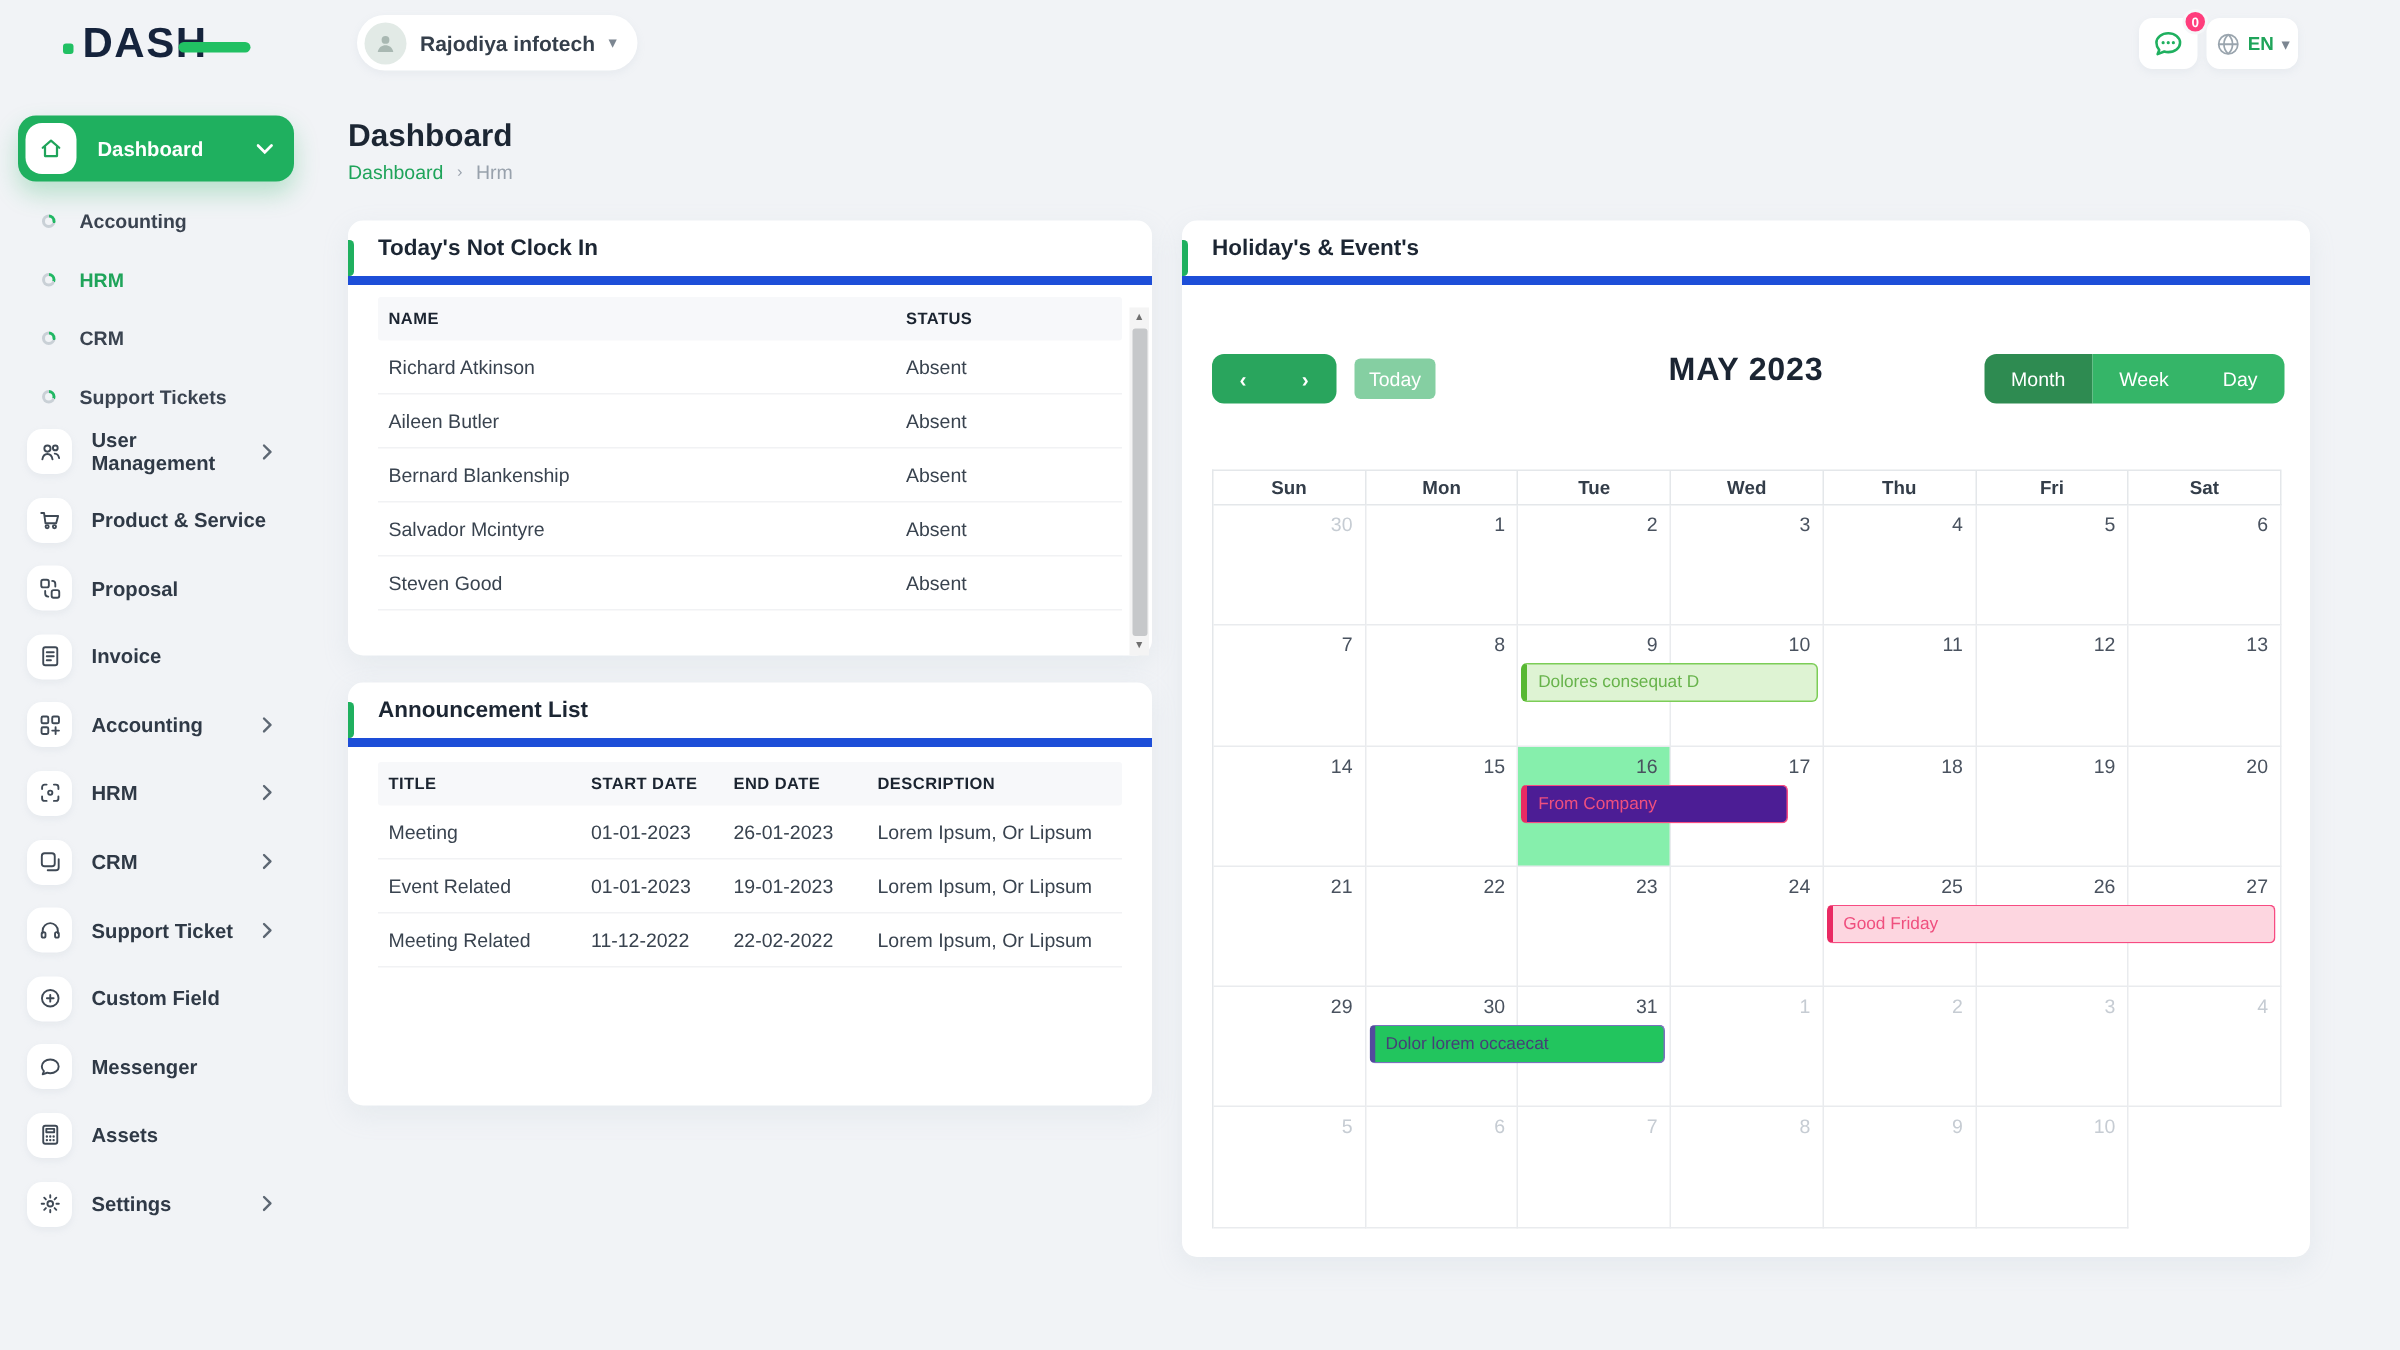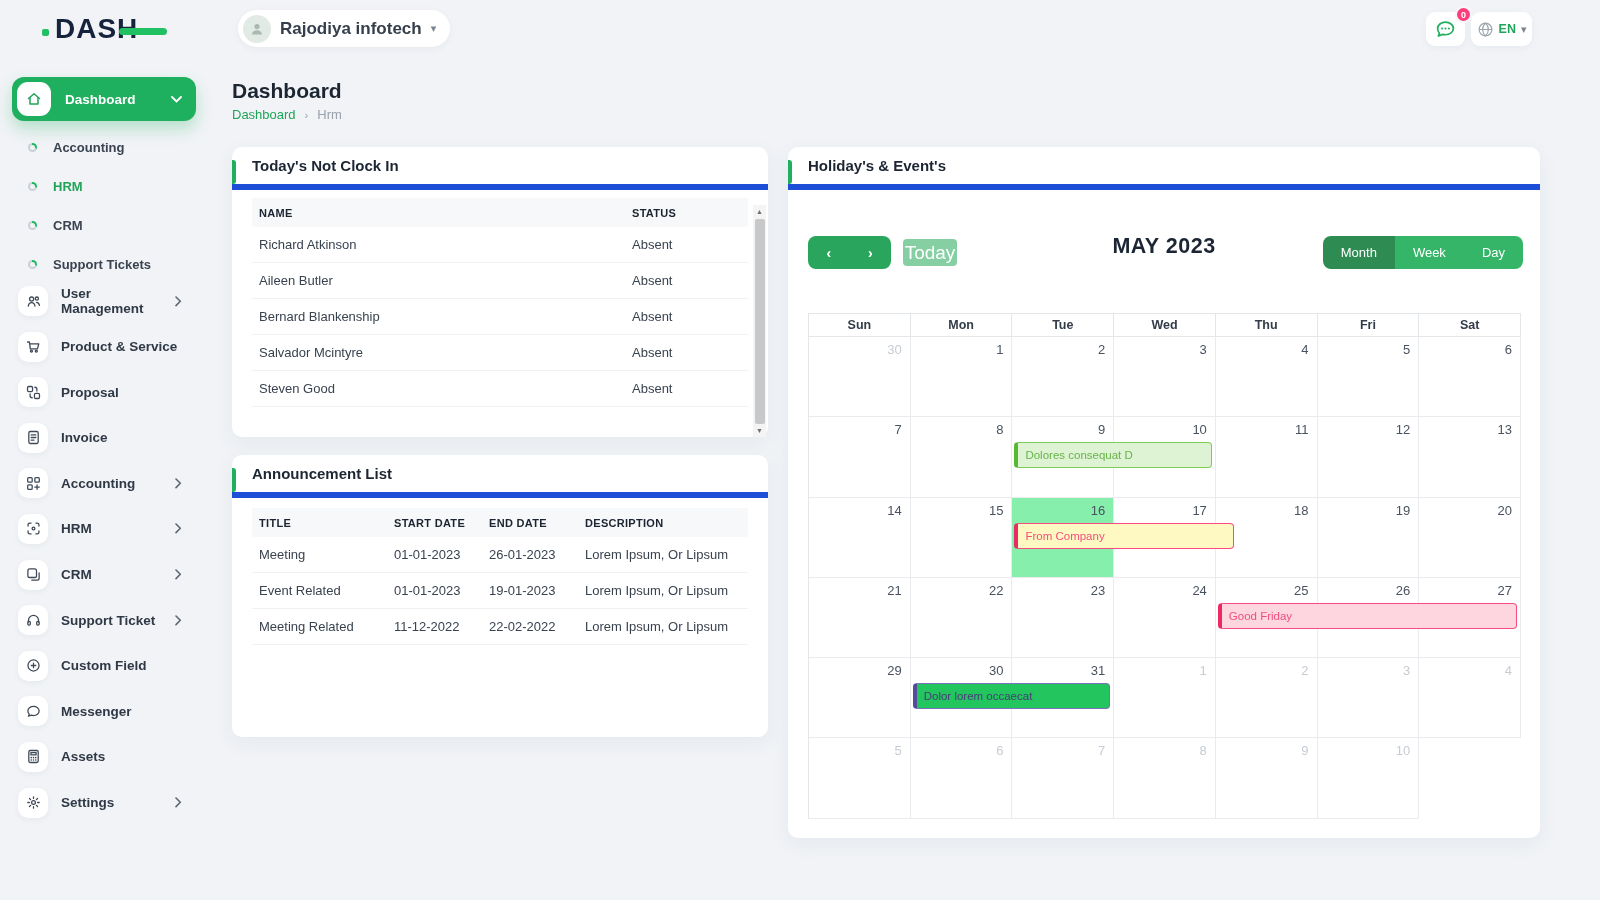--- a/index.html
+++ b/index.html
@@ -12,21 +12,21 @@
   }
   
   .logo { position:absolute; left:55px; top:13px; width:110px; height:38px; }
   .logo-text { font-size:28px; font-weight:800; letter-spacing:1px; color:#15233c; }
   .logo-dot { position:absolute; left:-13px; top:16px; width:7px; height:7px; border-radius:2px; background:#21c063; }
   .logo-bar { position:absolute; left:64px; top:15px; width:48px; height:7px; border-radius:4px; background:#21c063; }
   
   .pill { position:absolute; background:#fff; box-shadow:0 2px 6px rgba(160,175,190,.12); display:flex; align-items:center; }
   .company-pill { left:238px; top:10px; height:37px; border-radius:19px; padding:0 14px 0 5px; gap:9px; cursor:pointer; }
   .avatar { width:28px; height:28px; border-radius:50%; background:#e2eae6; display:flex; align-items:center; justify-content:center; }
-  .company-name { font-size:17px; font-weight:600; color:#353f4b; }
+  .company-name { font-size:14px; font-weight:600; color:#353f4b; }
   .chev { color:#7c8691; font-size:11px; }
   .chat-pill { left:1426px; top:12px; width:39px; height:34px; border-radius:9px; justify-content:center; cursor:pointer; }
   .badge { position:absolute; top:-6px; right:-7px; min-width:17px; height:17px; border-radius:9px; background:#ff3d7c; border:2px solid #f6f7f9; color:#fff; font-size:9px; font-weight:700; display:flex; align-items:center; justify-content:center; }
   .lang-pill { left:1471px; top:12px; width:61px; height:34px; border-radius:9px; justify-content:center; gap:5px; cursor:pointer; }
   .lang-label { font-size:12.5px; font-weight:700; color:#1fa45a; }
   
   .dash-pill { position:absolute; left:12px; top:77px; width:184px; height:44px; border-radius:12px;
     background:#1fb05f; box-shadow:0 8px 16px rgba(31,176,95,.28); display:flex; align-items:center; cursor:pointer; }
   .dash-pill .icon-sq { width:34px; height:34px; margin-left:5px; border-radius:11px; background:#fff; display:flex; align-items:center; justify-content:center; }
   .dash-pill .lbl { margin-left:14px; color:#fff; font-size:13.5px; font-weight:700; flex:1; }
@@ -56,31 +56,31 @@
   .card-clockin { left:232px; top:147px; width:536px; height:290px; }
   .card-announce { left:232px; top:455px; width:536px; height:282px; }
   .card-cal { left:788px; top:147px; width:752px; height:691px; }
   
   .tbl { margin:8px 20px 0; }
   .tbl2 { margin:10px 20px 0; }
   .t-head { display:flex; background:#f7f8fa; height:29px; align-items:center; border-radius:2px; }
   .t-head > div { font-size:11px; font-weight:700; color:#1b2430; letter-spacing:.3px; padding-left:7px; }
   .t-row { display:flex; height:36px; align-items:center; border-bottom:1px solid #f1f2f4; }
   .t-row > div { font-size:13px; color:#39434f; padding-left:7px; white-space:nowrap; overflow:hidden; }
-  .c-name { width:345px; } .c-status { flex:1;margin-left:28px; }
+  .c-name { width:345px; } .c-status { flex:1; }
   .a-title { width:135px; } .a-start { width:95px; } .a-end { width:96px; } .a-desc { flex:1; }
   
   .sbar { position:absolute; right:2px; top:58px; width:13px; height:232px; background:#f4f4f4; }
   .sbar .arr { position:absolute; left:0; width:13px; height:13px; color:#6f6f6f; font-size:7px; display:flex; align-items:center; justify-content:center; }
   .sbar .arr.up { top:0; } .sbar .arr.dn { bottom:0; }
   .sbar .thumb { position:absolute; left:1.5px; top:14px; width:10px; height:205px; background:#c6c8ca; border-radius:2px; }
   
   .cal-nav { position:absolute; left:20px; top:89px; width:83px; height:33px; background:#29a55d; border-radius:8px; display:flex; }
   .cal-nav button { flex:1; background:none; border:none; color:#fff; font-size:14px; font-weight:700; cursor:pointer; }
-  .btn-today { position:absolute; left:115px; top:92px; width:54px; height:27px; background:#85cfa2; border:none; border-radius:4px; color:#fff; font-size:19px; font-family:inherit; cursor:default; }
+  .btn-today { position:absolute; left:115px; top:92px; width:54px; height:27px; background:#85cfa2; border:none; border-radius:4px; color:#fff; font-size:13px; font-family:inherit; cursor:default; }
   .cal-title { position:absolute; left:0; right:0; top:87px; text-align:center; font-size:21.5px; font-weight:700; color:#1b2533; letter-spacing:.5px; }
   .views { position:absolute; right:17px; top:89px; height:33px; display:flex; }
   .views button { border:none; color:#fff; font-size:13px; font-family:inherit; padding:0 18px; background:#35b568; cursor:pointer; }
   .views button:first-child { border-radius:8px 0 0 8px; }
   .views button:last-child { border-radius:0 8px 8px 0; }
   .views button.active { background:#2e8b51; }
   
   .cal-grid { position:absolute; left:20px; top:166px; width:713px; border-top:1px solid #e4e7ea; border-left:1px solid #e4e7ea; }
   .cal-dow { display:grid; grid-template-columns:repeat(7,1fr); }
   .cal-dow div { height:23px; line-height:23px; text-align:center; font-size:12.5px; font-weight:700; color:#333d49; border-right:1px solid #e4e7ea; border-bottom:1px solid #e4e7ea; }
@@ -483,18 +483,18 @@
         <div class="cal-cell muted">2</div>
         <div class="cal-cell muted">3</div>
         <div class="cal-cell muted">4</div>
         <div class="cal-cell muted">5</div>
         <div class="cal-cell muted">6</div>
         <div class="cal-cell muted">7</div>
         <div class="cal-cell muted">8</div>
         <div class="cal-cell muted">9</div>
         <div class="cal-cell muted">10</div>
         <div class="cal-ev" style="top: 105.3px; left: 205.429px; width: 197.429px; background: rgb(222, 243, 211); border-color: rgb(124, 205, 87) rgb(124, 205, 87) rgb(124, 205, 87) rgb(87, 184, 50); color: rgb(103, 179, 75);">Dolores consequat D</div>
-        <div class="cal-ev" style="top: 185.6px; left: 205.429px; width: 220px; background: #fef9c3; border-color: rgb(247, 75, 130) rgb(247, 75, 130) rgb(247, 75, 130) rgb(233, 42, 99); color: rgb(239, 79, 126);">From Company</div>
+        <div class="cal-ev" style="top: 185.6px; left: 205.429px; width: 178px; background: #4c1d95; border-color: rgb(247, 75, 130) rgb(247, 75, 130) rgb(247, 75, 130) rgb(233, 42, 99); color: rgb(239, 79, 126);">From Company</div>
         <div class="cal-ev" style="top: 265.9px; left: 408.857px; width: 299.143px; background: rgb(253, 214, 224); border-color: rgb(247, 75, 130) rgb(247, 75, 130) rgb(247, 75, 130) rgb(233, 42, 99); color: rgb(239, 79, 126);">Good Friday</div>
         <div class="cal-ev" style="top: 346.2px; left: 103.714px; width: 197.429px; background: #22c55e; border-color: rgb(122, 113, 189) rgb(122, 113, 189) rgb(122, 113, 189) rgb(83, 74, 158); color: rgb(69, 64, 119);">Dolor lorem occaecat</div>
       </div>
   </div>
 </div>
 
 </body></html>

